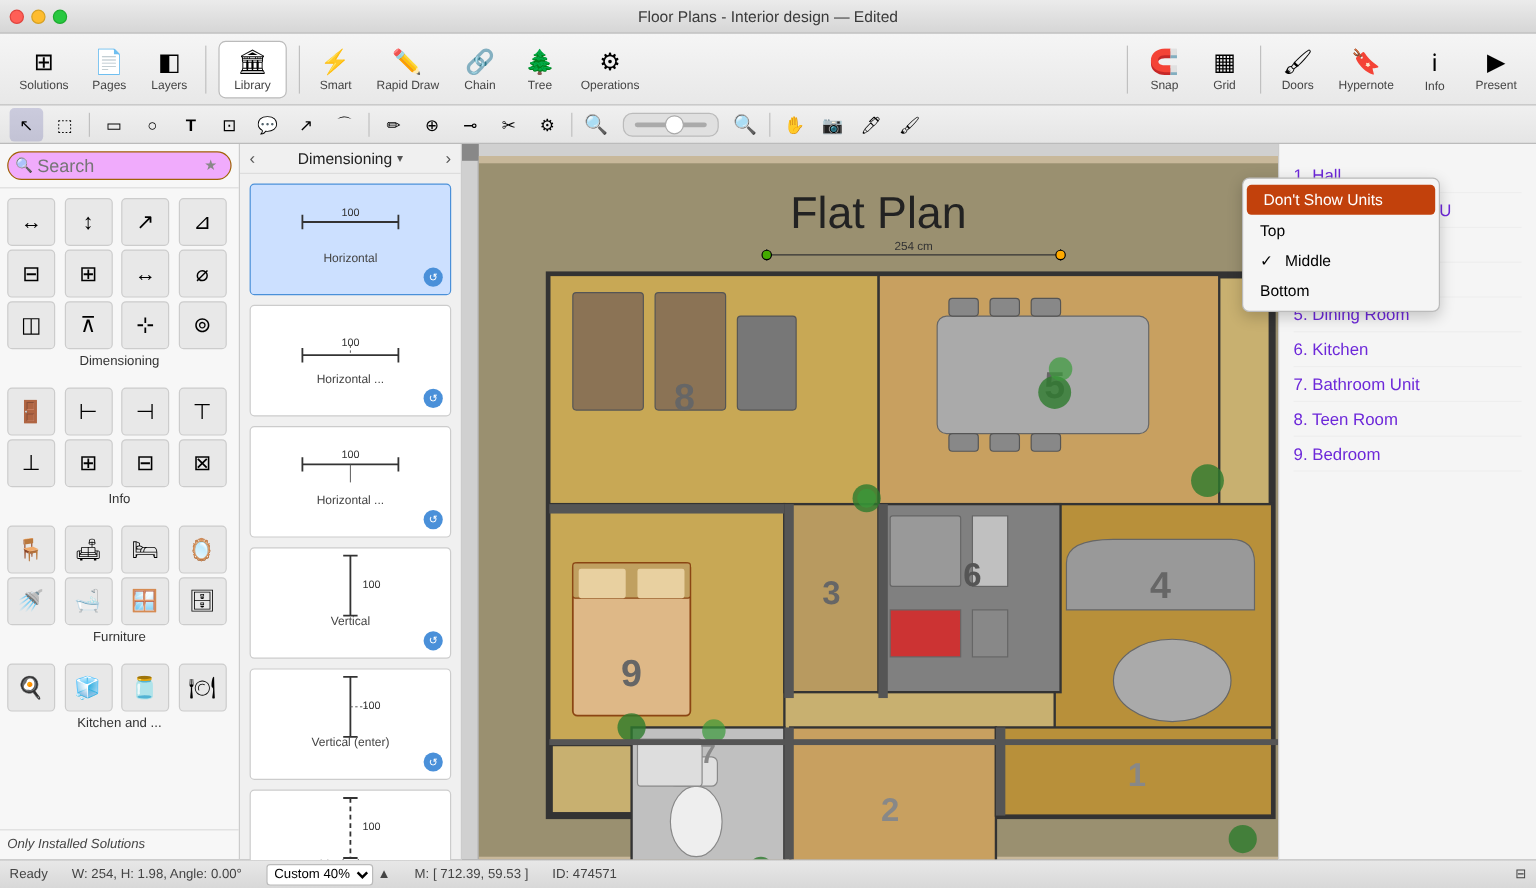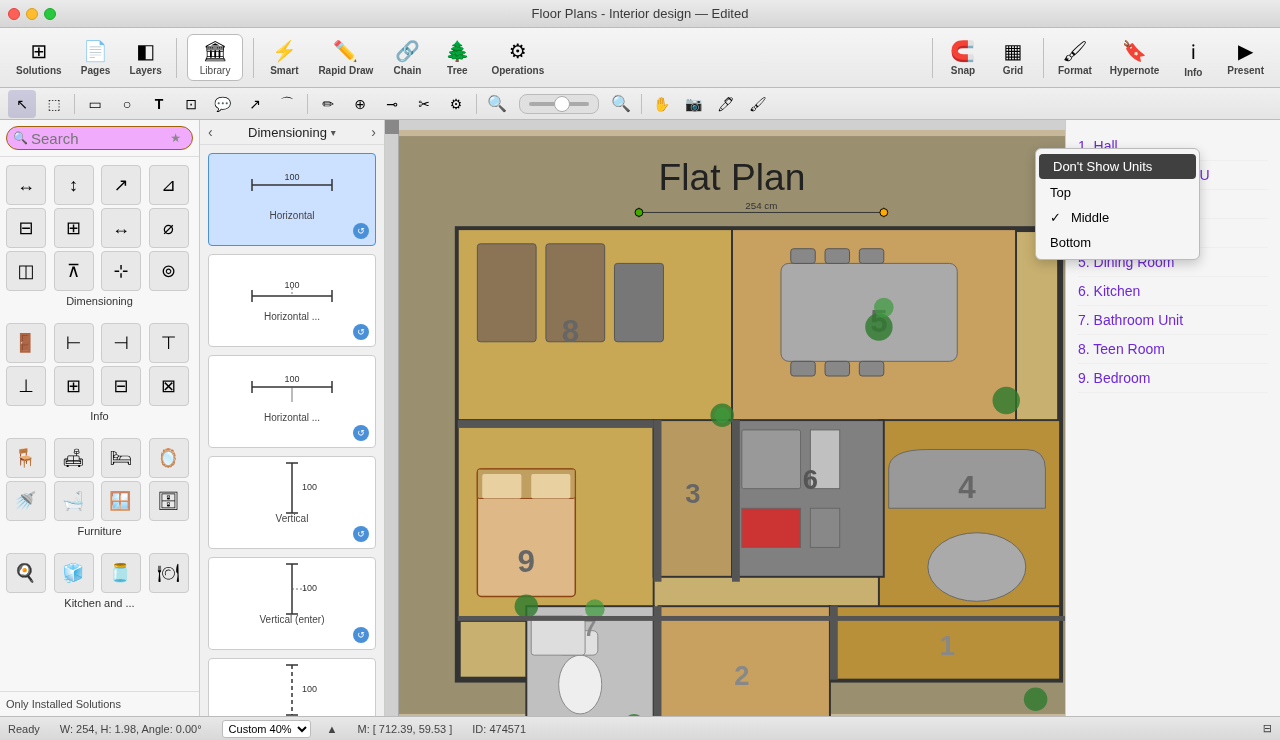--- a/index.html
+++ b/index.html
@@ -44,21 +44,21 @@
       display: flex;
       flex-direction: column;
       align-items: center;
       justify-content: center;
       padding: 4px 8px;
       border-radius: 6px;
       cursor: pointer;
       min-width: 48px;
     }
     .toolbar-group .tb-icon { font-size: 20px; margin-bottom: 2px; }
-    .toolbar-group .tb-label { font-size: 10px; color: #444; font-weight: bold; }
+    .toolbar-group .tb-label { font-size: 10px; color: #444; }
     .toolbar-separator {
       width: 1px;
       height: 40px;
       background: #c0c0c0;
       margin: 0 4px;
     }
     .library-btn {
       display: flex;
       flex-direction: column;
       align-items: center;
@@ -164,20 +164,21 @@
       font-size: 11px;
       color: #333;
       margin-top: 2px;
     }
     #only-installed {
       padding: 6px;
       border-top: 1px solid #ddd;
       font-size: 11px;
       color: #444;
       cursor: pointer;
+      font-style: italic;
     }
 
     
     #middle-panel {
       width: 185px;
       background: #f0f0f0;
       border-right: 1px solid #ccc;
       display: flex;
       flex-direction: column;
     }
@@ -298,38 +299,38 @@
       padding: 4px 0;
     }
     .menu-item {
       padding: 5px 14px;
       font-size: 13px;
       cursor: pointer;
       display: flex;
       align-items: center;
       gap: 6px;
     }
-    .menu-item.selected { background: #404040; color: #fff; border-radius: 4px; margin: 1px 3px; }
+    .menu-item.selected { background: #c2410c; color: #fff; border-radius: 4px; margin: 1px 3px; }
 
     
     #status-bar {
       height: 24px;
       background: linear-gradient(to bottom, #e8e8e8, #d8d8d8);
       border-top: 1px solid #bbb;
       display: flex;
       align-items: center;
       padding: 0 8px;
       font-size: 11px;
       color: #444;
       gap: 20px;
     }
 
     
     .zoom-wrap {
-      display: flex; align-items: center; gap: 16px;
+      display: flex; align-items: center; gap: 4px;
     }
     .zoom-select {
       font-size: 11px;
       height: 18px;
       border: 1px solid #bbb;
       border-radius: 3px;
       background: #fff;
       padding: 0 2px;
     }
   </style>
@@ -391,21 +392,21 @@
       <div class="tb-icon">🧲</div>
       <div class="tb-label">Snap</div>
     </div>
     <div class="toolbar-group">
       <div class="tb-icon">▦</div>
       <div class="tb-label">Grid</div>
     </div>
     <div class="toolbar-separator"></div>
     <div class="toolbar-group">
       <div class="tb-icon">🖌</div>
-      <div class="tb-label">Format</div>
+      <div class="tb-label">Doors</div>
     </div>
     <div class="toolbar-group">
       <div class="tb-icon">🔖</div>
       <div class="tb-label">Hypernote</div>
     </div>
     <div class="toolbar-group">
       <div class="tb-icon">ℹ</div>
       <div class="tb-label">Info</div>
     </div>
     <div class="toolbar-group">

